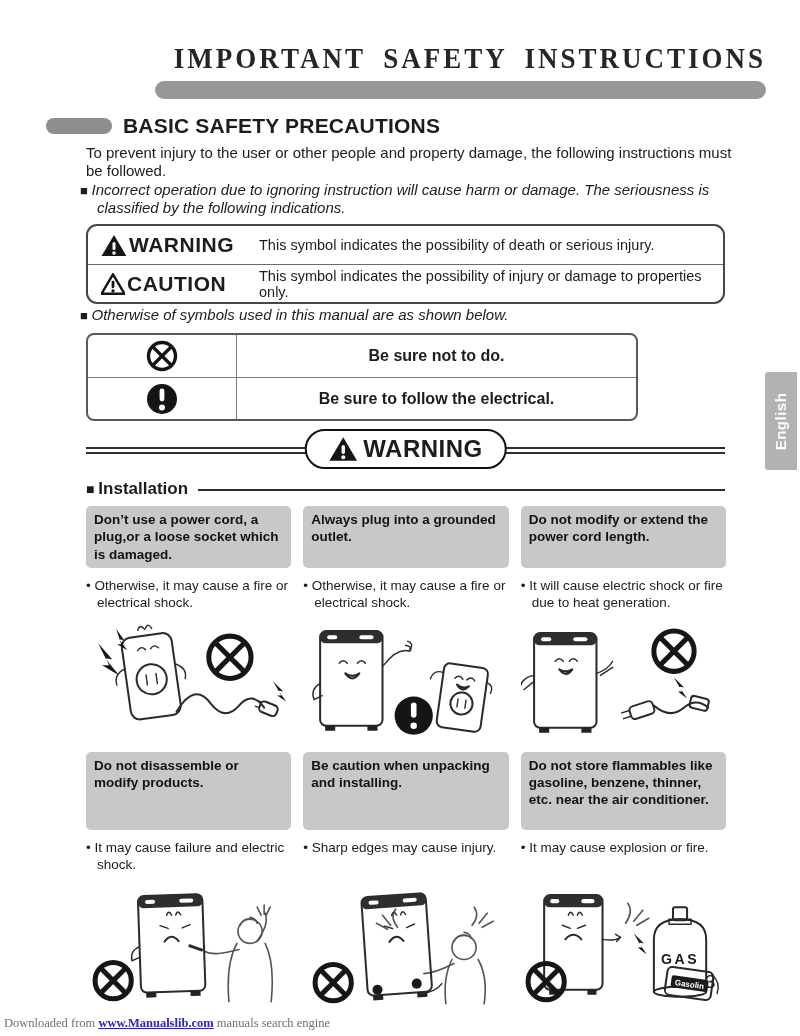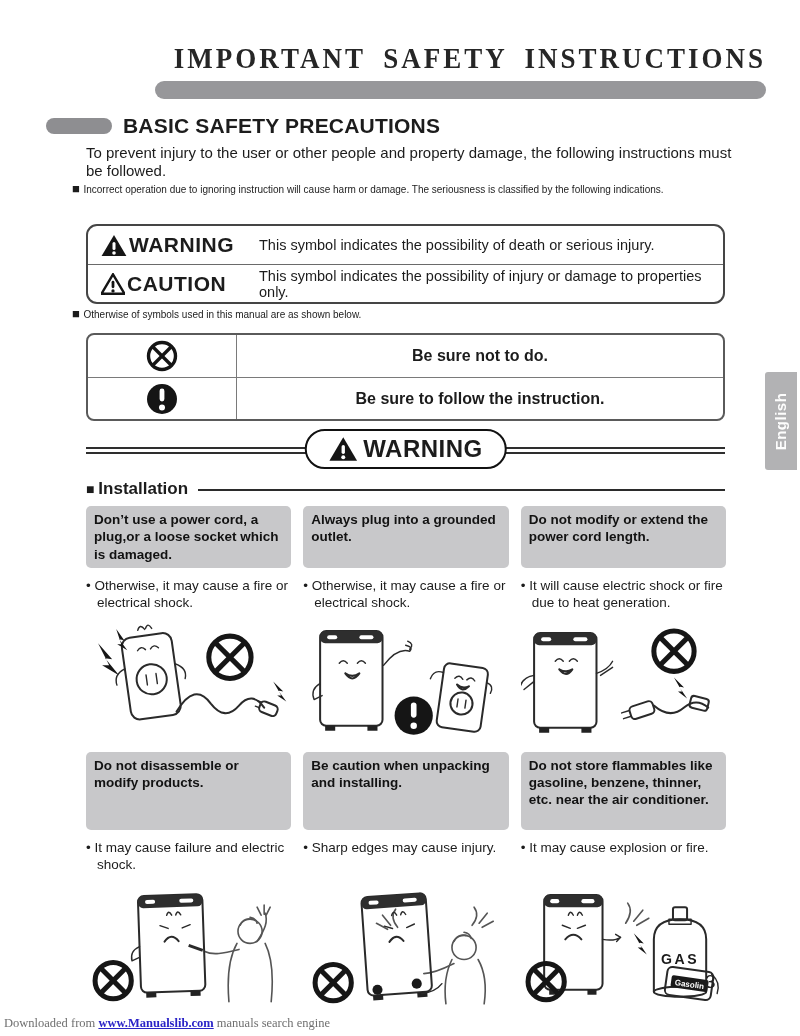--- a/index.html
+++ b/index.html
@@ -18,39 +18,39 @@
   .title-bar {
     position:absolute; left:155px; top:81px; width:611px; height:18px;
     border-radius:9px; background:#97979a;
   }
   
   .section-heading { position:absolute; left:46px; top:114px; display:flex; align-items:center; }
   .heading-pill { width:66px; height:16px; border-radius:8px; background:#8e8e91; margin-right:11px; }
   .heading-text { font-size:21px; font-weight:bold; letter-spacing:0.2px;text-align:right; }
   
   .intro { position:absolute; left:86px; top:144px; width:648px; font-size:15px; line-height:1.23; }
-  .sq-bullet { position:absolute; left:72px; width:648px; font-size:10px; line-height:1.23;
-    padding-left:17px; text-indent:-17px; }
+  .sq-bullet { position:absolute; left:80px; width:648px; font-size:15px; line-height:1.23;
+    padding-left:17px; text-indent:-17px;font-style:italic; }
   .sq-bullet::before { content:"■ "; font-size:13px; }
   .bullet-1 { top:181px; }
   .bullet-2 { top:306px; }
   
   .severity-box {
     position:absolute; left:86px; top:224px; width:639px;
     border:2px solid #454545; border-radius:11px; background:#fff; overflow:hidden;
   }
   .severity-row { display:flex; align-items:center; height:38px; padding-left:13px; }
   .severity-row + .severity-row { border-top:1.5px solid #6a6a6a; }
   .severity-label { display:flex; align-items:center; gap:2px; width:158px; flex:none;
     font-size:21px; font-weight:bold; letter-spacing:0.5px; }
   .severity-desc { font-size:14.5px; }
   .tri-icon { display:inline-block; }
   
   .symbols-box {
-    position:absolute; left:86px; top:333px; width:639px;
+    position:absolute; left:86px; top:333px; width:552px;
     border:2px solid #5a5a5a; border-radius:8px; background:#fff; overflow:hidden;
   }
   .symbol-row { display:flex; align-items:stretch; height:42px; }
   .symbol-row + .symbol-row { border-top:1.5px solid #7a7a7a; }
   .symbol-cell { width:149px; flex:none; border-right:1.5px solid #7a7a7a;
     display:flex; align-items:center; justify-content:center; }
   .symbol-meaning { flex:1; display:flex; align-items:center; justify-content:center;
     font-size:16px; font-weight:bold; }
   
   .banner-wrap { position:absolute; left:86px; top:429px; width:639px; height:44px; }
@@ -156,21 +156,21 @@
     <div class="symbol-meaning">Be sure not to do.</div>
   </div>
   <div class="symbol-row">
     <div class="symbol-cell">
       <svg width="34" height="34" viewBox="0 0 34 34">
         <circle cx="17" cy="17" r="15" fill="#151515"></circle>
         <rect x="14.6" y="6.5" width="4.8" height="13" rx="2.4" fill="#fff"></rect>
         <circle cx="17" cy="25.5" r="3" fill="#fff"></circle>
       </svg>
     </div>
-    <div class="symbol-meaning">Be sure to follow the instruction.</div>
+    <div class="symbol-meaning">Be sure to follow the electrical.</div>
   </div>
 </div>
 
 <div class="banner-wrap">
   <div class="banner-lines"></div>
   <div class="banner-pill">
     <svg class="tri-icon" width="29" height="26" viewBox="0 0 26 23">
       <polygon points="13,1 25.4,22 0.6,22" fill="#151515"></polygon>
       <rect x="11.5" y="8" width="3" height="8" rx="1.5" fill="#fff"></rect>
       <circle cx="13" cy="19" r="1.8" fill="#fff"></circle>

